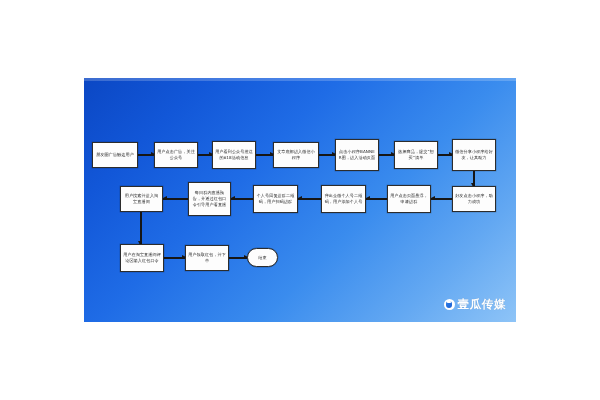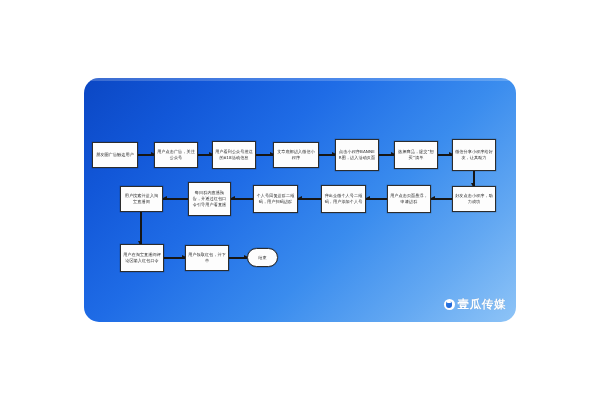--- a/index.html
+++ b/index.html
@@ -30,21 +30,20 @@
     width: 432px;
     height: 244px;
     background: linear-gradient(135deg,
                 #0b47c4 0%,
                 #1257d8 18%,
                 #1f6ce6 38%,
                 #3a8cee 62%,
                 #63a8f2 82%,
                 #8ec4f7 100%);
     overflow: hidden;
-    border-radius: 15px;
   }
   
   #slide::before{
     content:"";
     position:absolute;
     left:0; top:0; right:0; height:3px;
     background:rgba(255,255,255,.20);
   }
 
   

